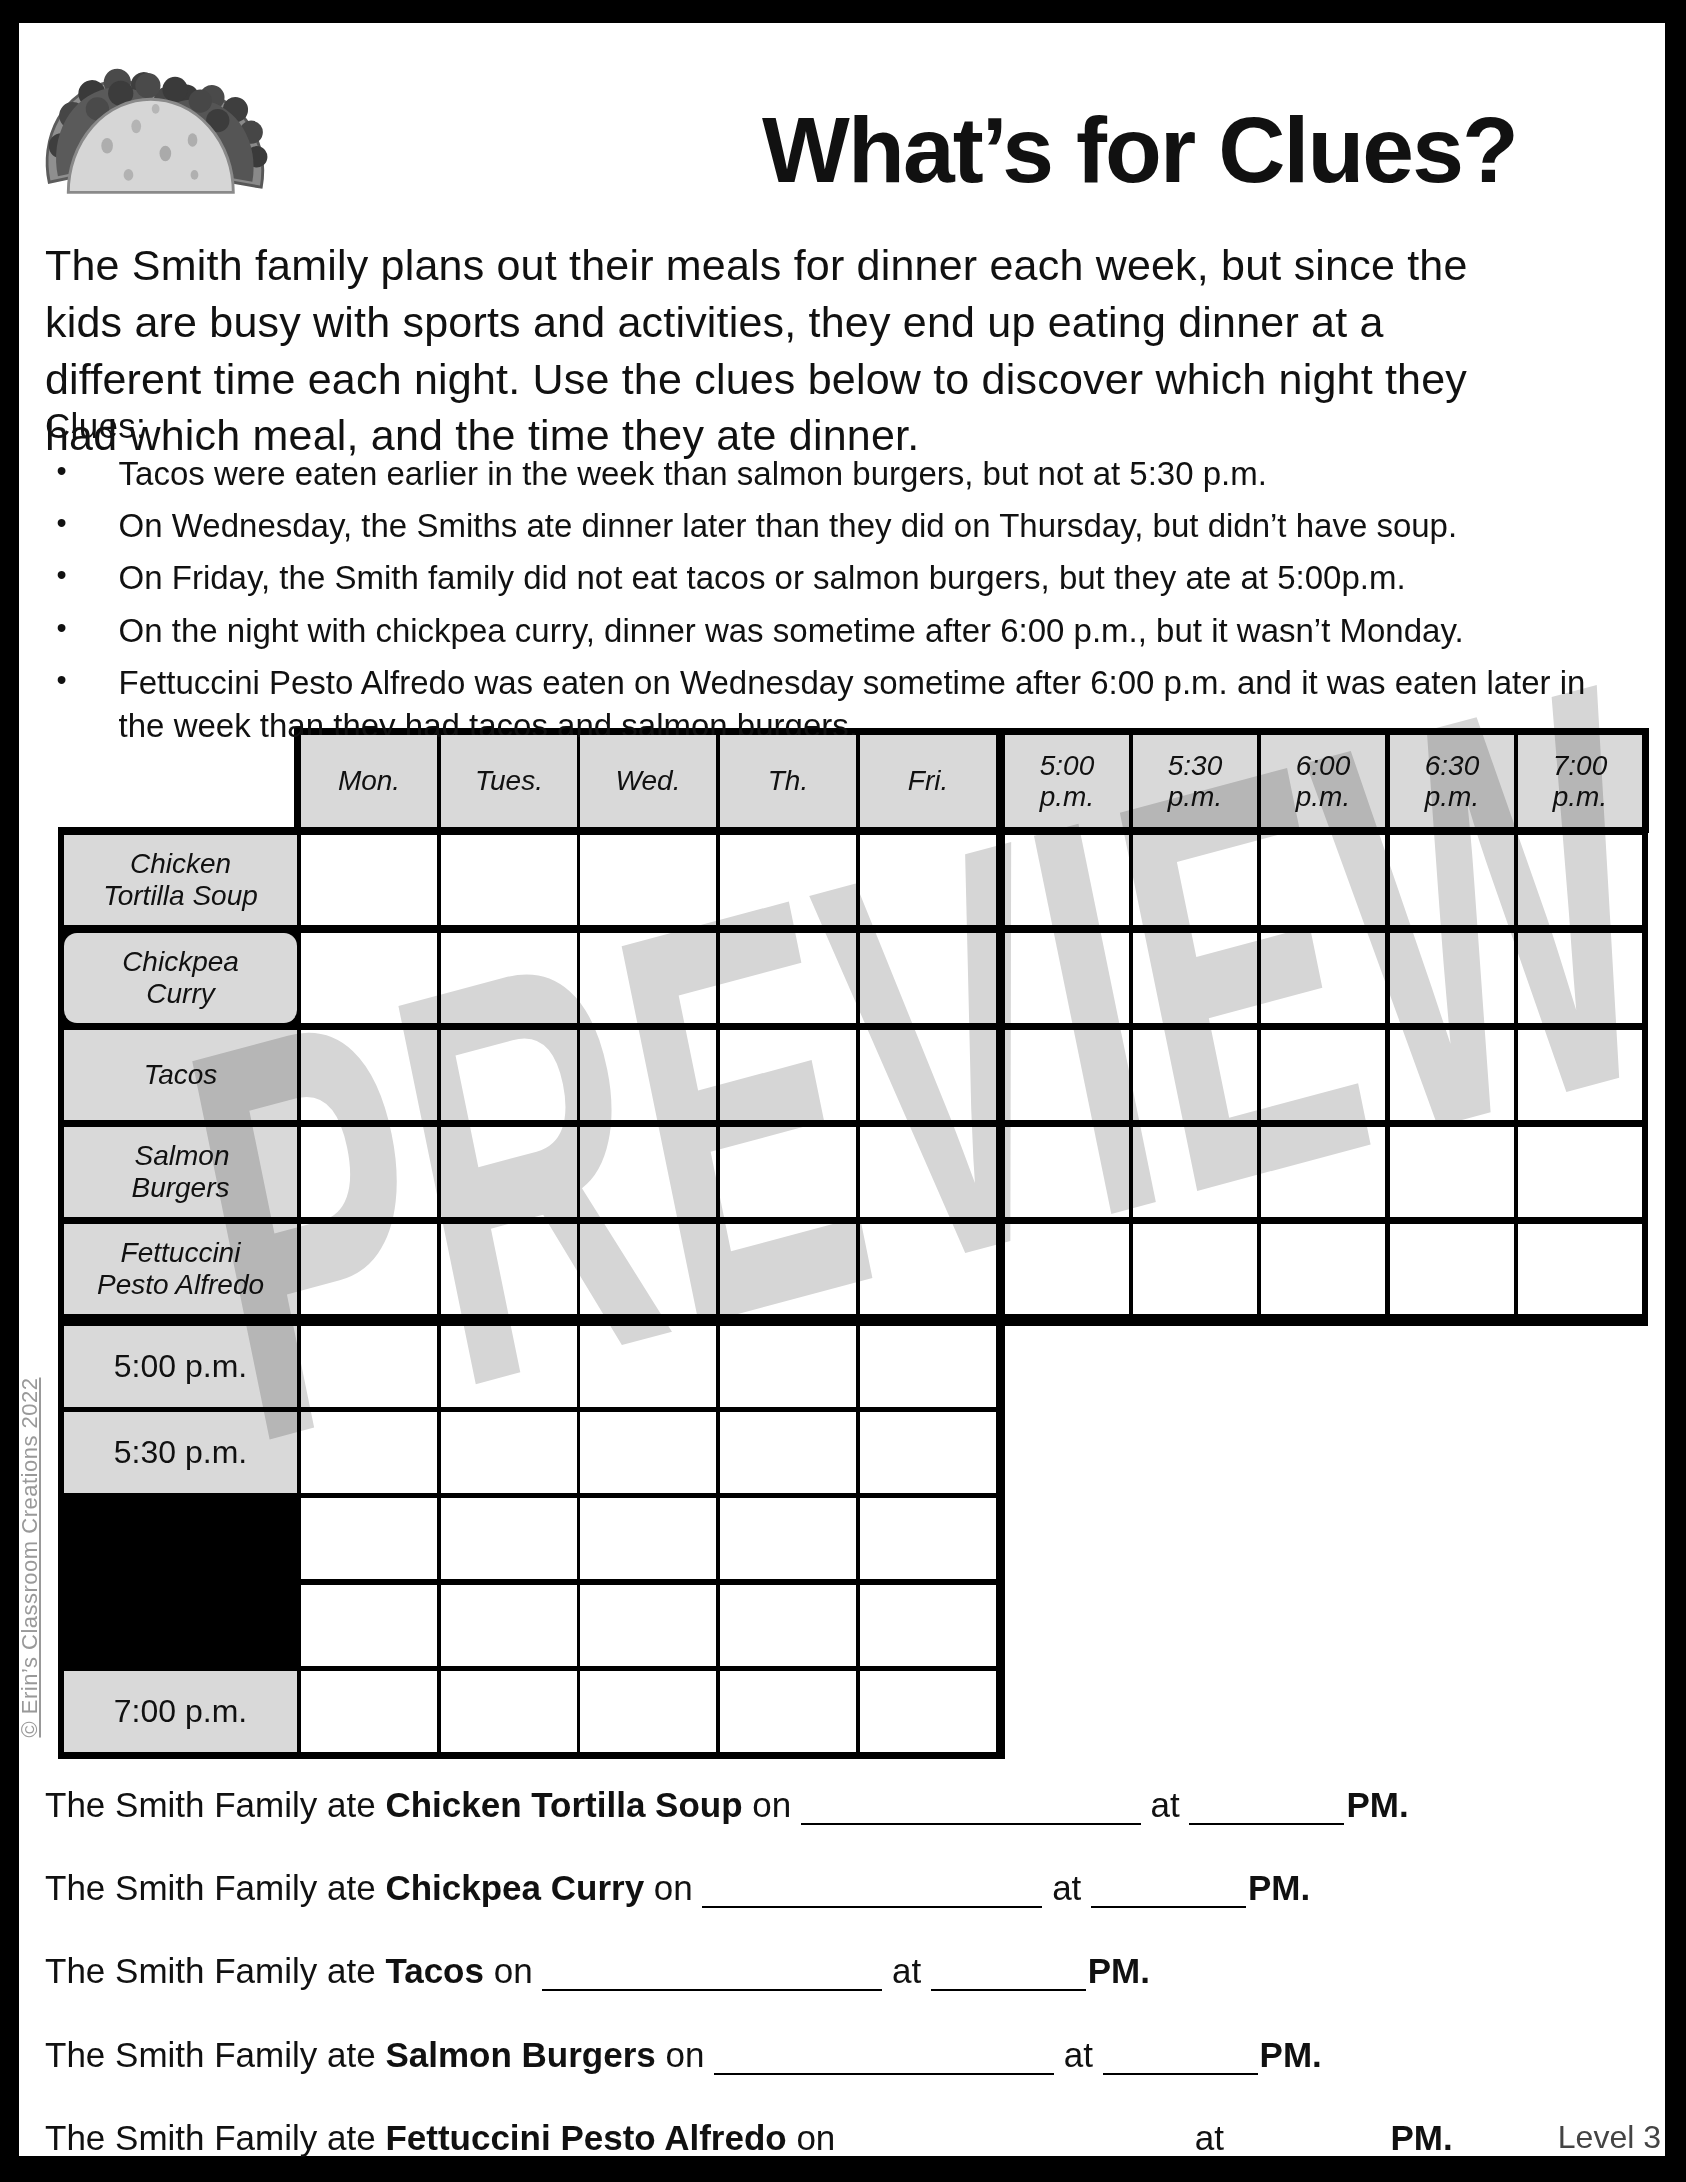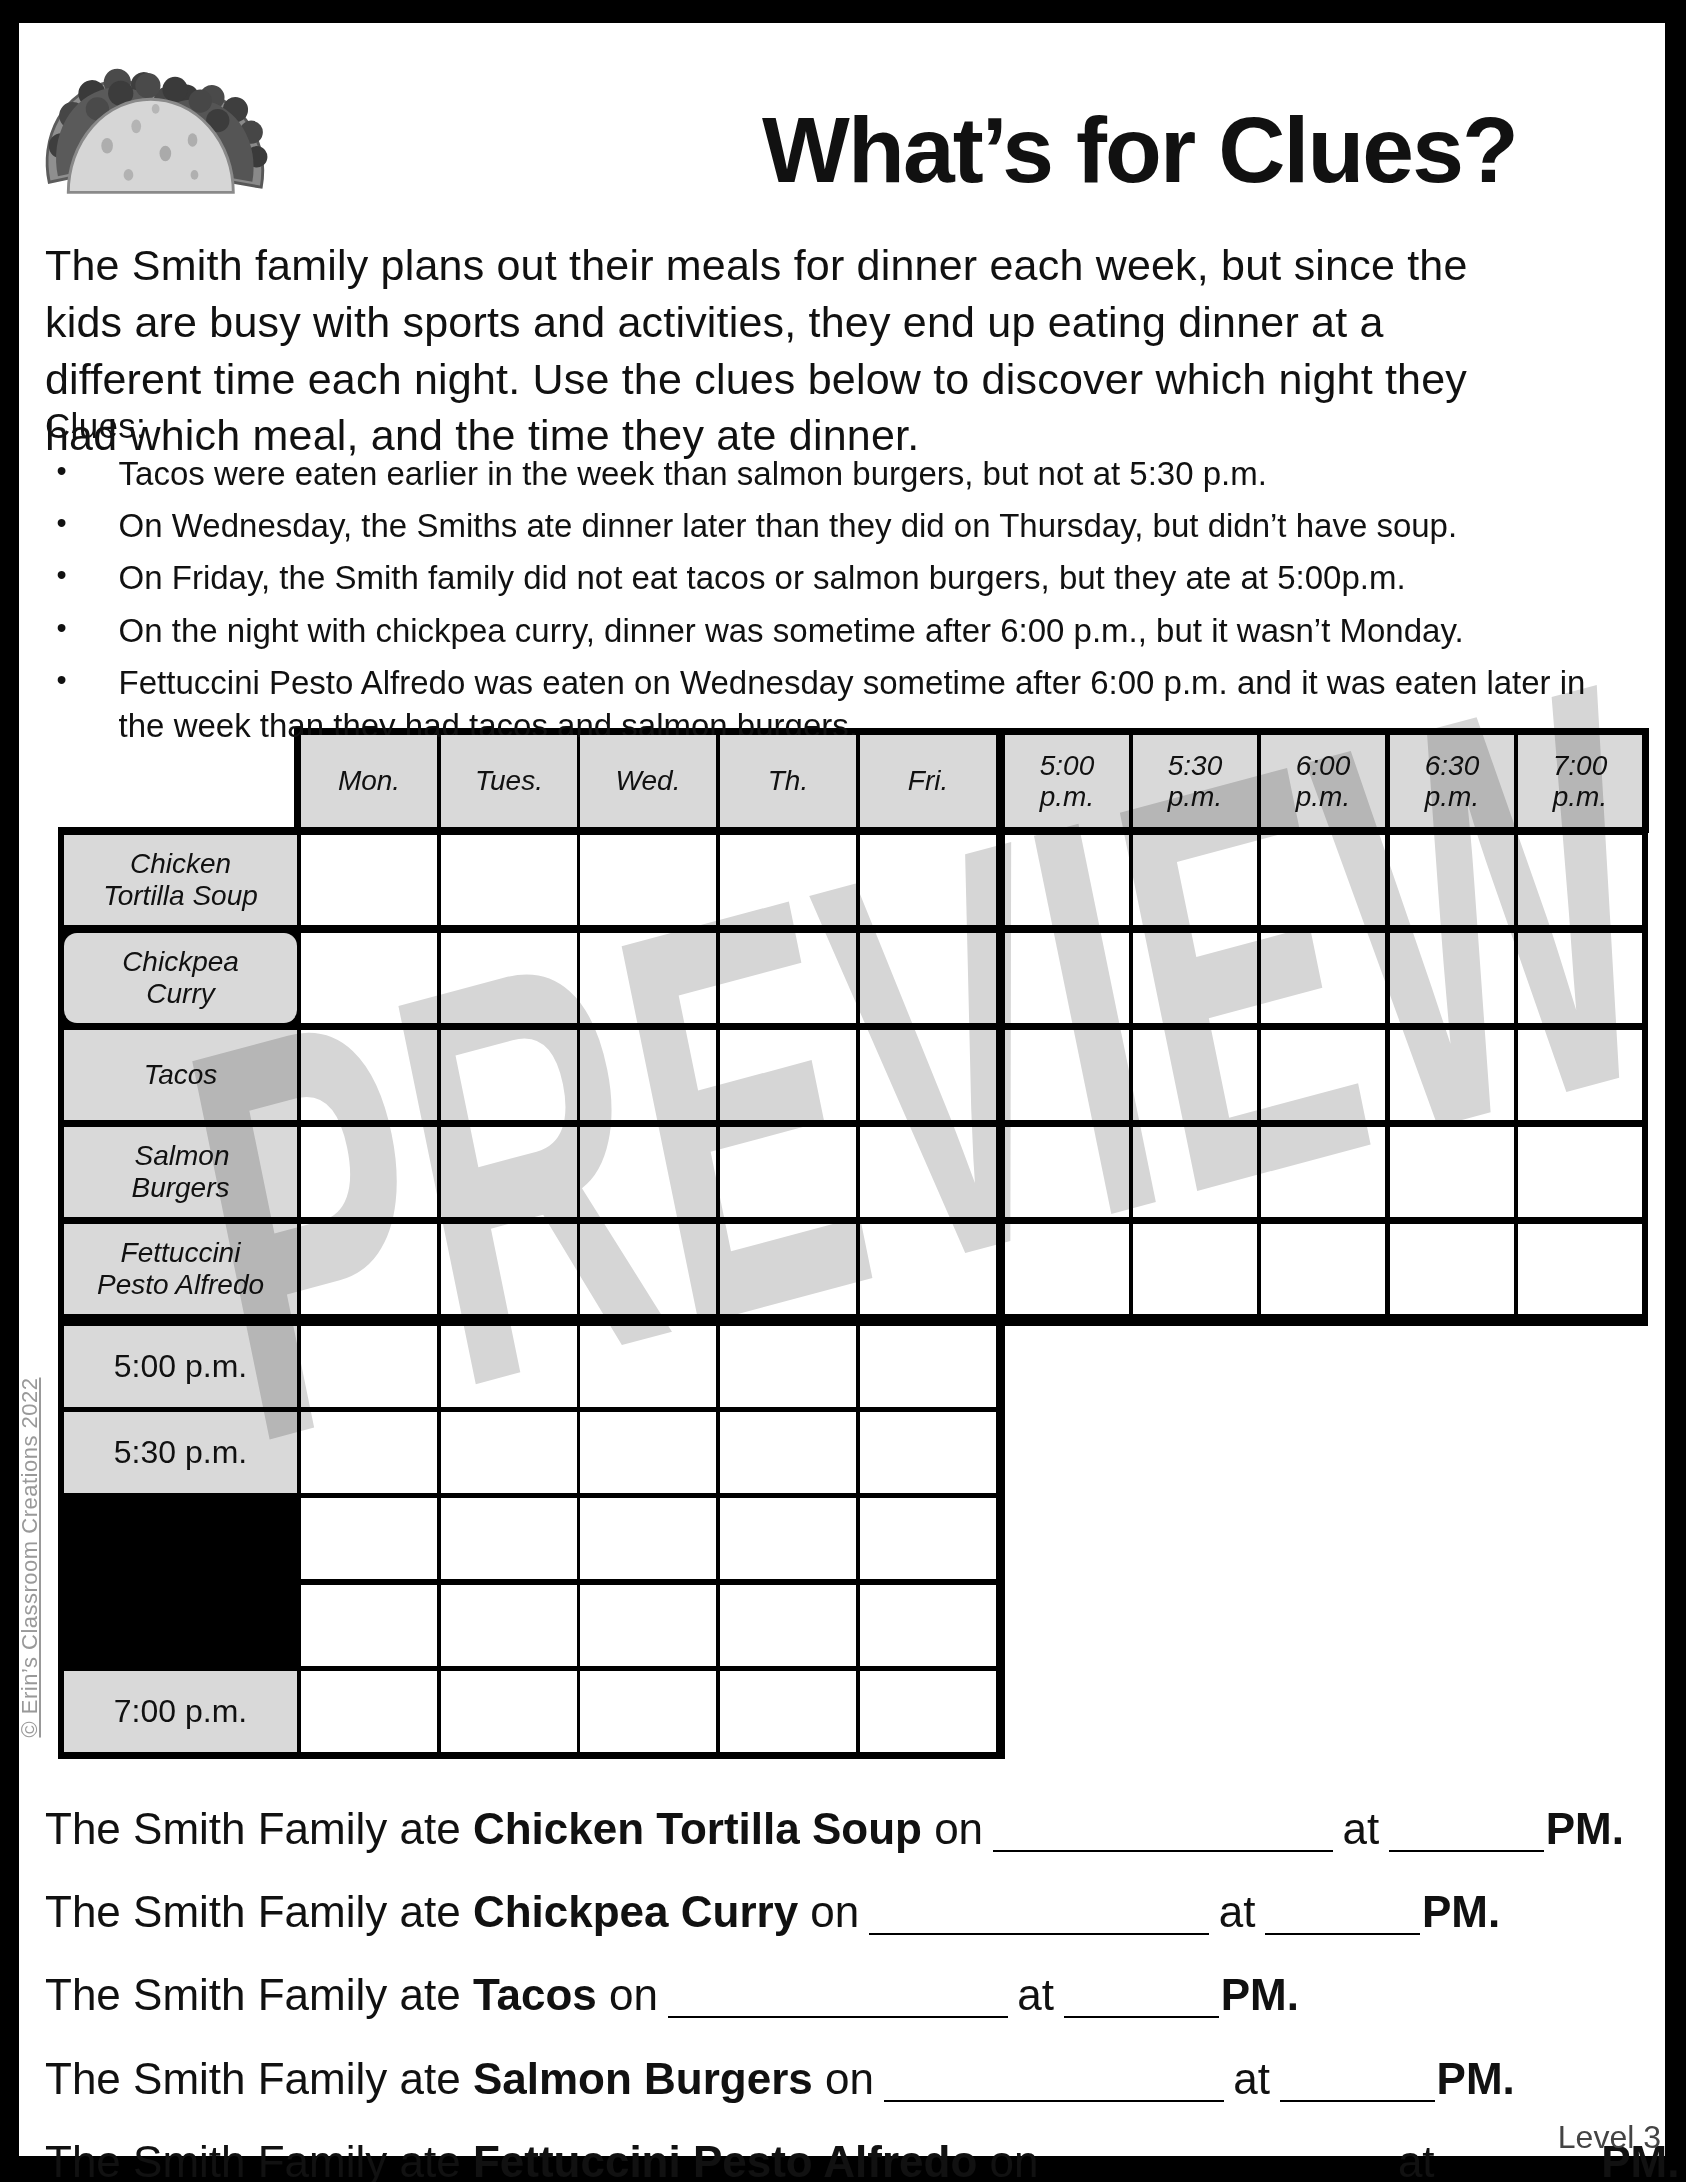--- a/index.html
+++ b/index.html
@@ -24,21 +24,21 @@
   .cell.white{background:#ffffff;}
   .hdr{font-style:italic;font-size:28px;line-height:1.12;}
   .meal-label{font-style:italic;font-size:28px;line-height:1.15;}
   .time-label{font-size:32px;}
 
   .watermark{left:146px;top:820px;width:1553px;height:485px;display:flex;align-items:center;
              justify-content:center;font-size:320px;font-weight:bold;color:#d6d6d6;
              transform:rotate(-15deg) scaleY(1.75) skewX(-6deg);mix-blend-mode:multiply;
              z-index:9;pointer-events:none;white-space:nowrap;}
 
-  .answer-row{left:45px;width:1611px;height:58px;font-size:44px;white-space:nowrap;margin-top:20px;}
+  .answer-row{left:45px;width:1611px;height:58px;font-size:35px;white-space:nowrap;}
   .answer-row b{font-weight:bold;}
   .blank{display:inline-block;border-bottom:2.9px solid #000;height:39px;vertical-align:-7.8px;
          margin:0 9.7px 0 9.7px;}
   .blank.day{width:340px;}
   .blank.time{width:155px;margin-right:1.9px;}
 
   .level{left:1494px;top:2119px;width:167px;text-align:right;font-size:32px;color:#444;}
   .copyright{left:-152px;top:1542px;width:369px;height:31px;transform:rotate(-90deg);
              font-size:22px;color:#999;text-decoration:underline;text-align:center;
              letter-spacing:0.5px;white-space:nowrap;}

